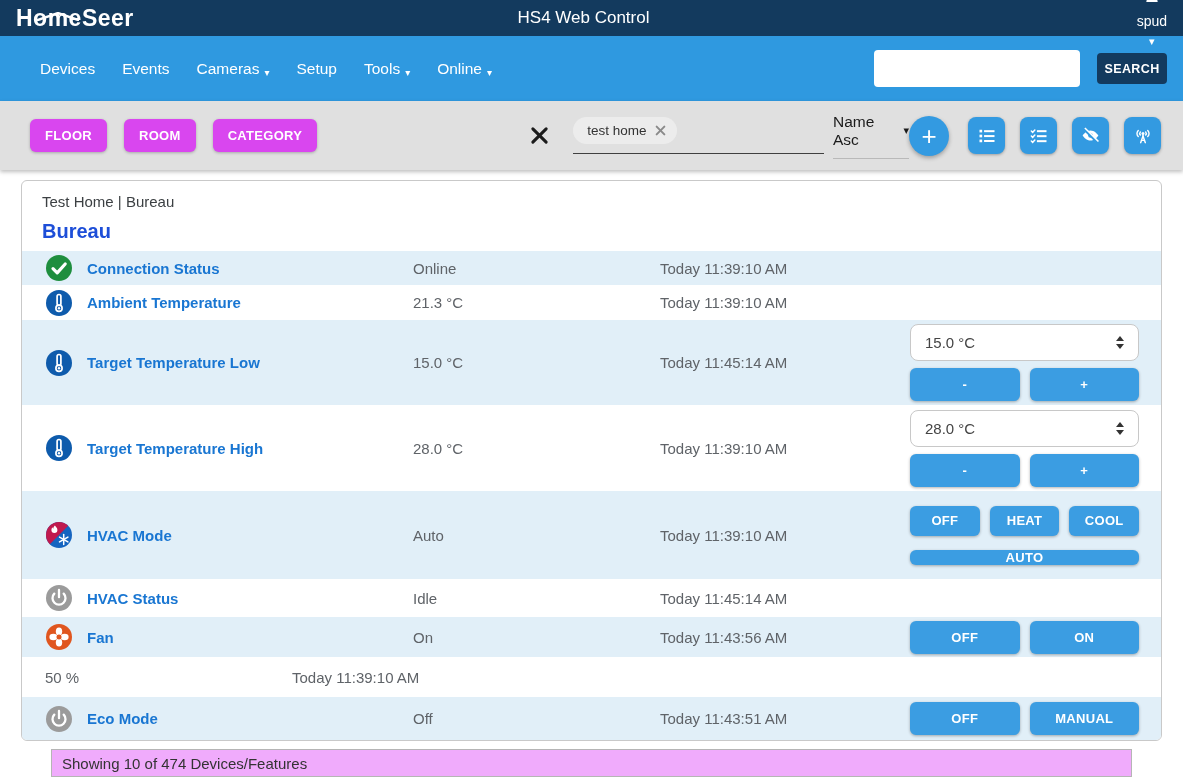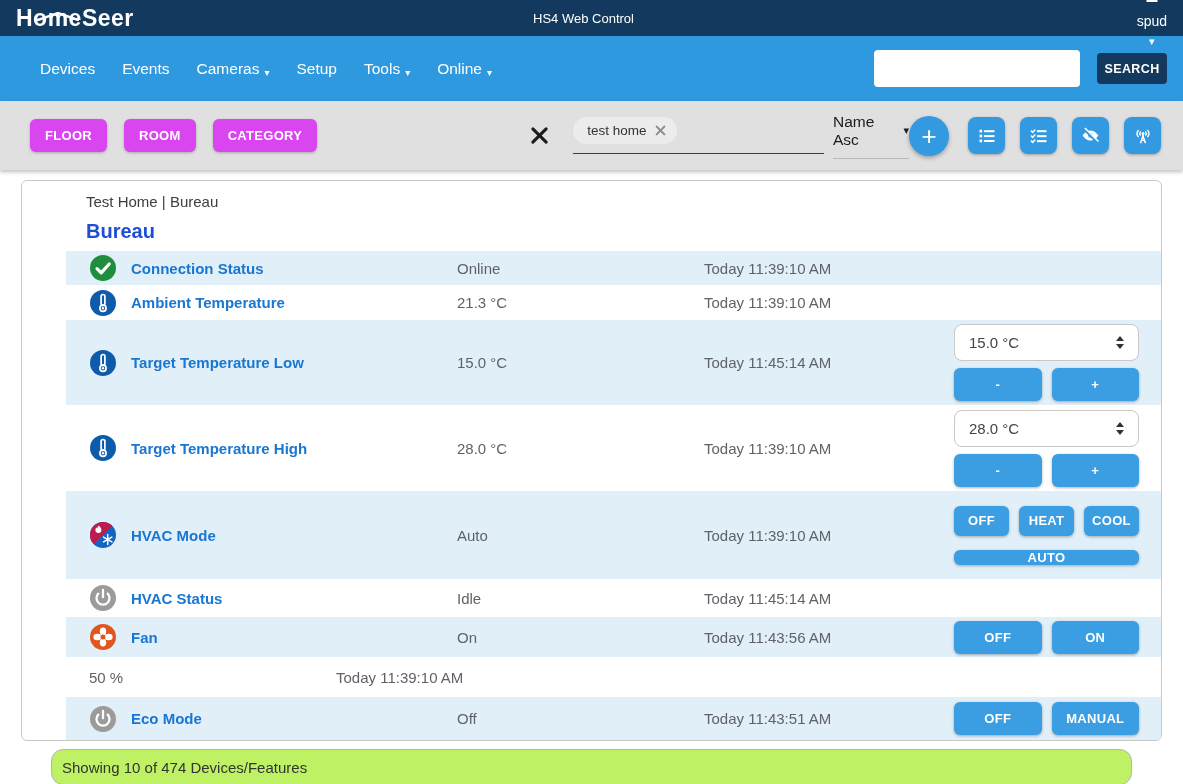--- a/index.html
+++ b/index.html
@@ -4,21 +4,21 @@
 <style>
   * { margin:0; padding:0; box-sizing:border-box; }
   html,body { width:1183px; height:784px; overflow:hidden; background:#fff;
               font-family:"Liberation Sans", sans-serif; }
 
   
   .topbar { position:relative; height:36px; background:#133a5e; display:flex;
             align-items:center; padding:0 16px; color:#fff; }
   .logo { position:relative; font-size:23px; font-weight:700; letter-spacing:.5px; color:#fff; }
   .logo .roof { position:absolute; top:-5px; left:21px; }
-  .app-title { position:absolute; left:0; right:16px; text-align:center; font-size:13px; color:#fff; }
+  .app-title { position:absolute; left:0; right:16px; text-align:center; font-size:17px; color:#fff; }
   .user-menu { margin-left:auto; display:flex; align-items:center; gap:6px; font-size:14px;
                cursor:pointer; z-index:2;flex-direction:column; }
   .user-menu .caret { font-size:11px; }
 
   
   .navbar { height:65px; background:#2f99e0; display:flex; align-items:center;
             padding:0 16px 0 40px; color:#fff; }
   .nav-items { display:flex; align-items:center; gap:27px; }
   .nav-item { font-size:15.5px; cursor:pointer; display:flex; align-items:flex-end; gap:5px; }
   .nav-item .caret { font-size:10px; margin-top:2px; }
@@ -48,21 +48,21 @@
   .icon-group { margin-left:auto; display:flex; align-items:center; gap:15px; }
   .round-btn { width:40px; height:40px; border-radius:50%; background:#339ae1; border:none;
                color:#fff; font-size:26px; line-height:36px; cursor:pointer;
                box-shadow:0 2px 4px rgba(0,0,0,.3); margin-right:4px; }
   .sq-btn { width:37px; height:37px; border-radius:8px; background:#339ae1; border:none;
             display:flex; align-items:center; justify-content:center; cursor:pointer;
             box-shadow:0 1px 3px rgba(0,0,0,.3); }
 
   
   .content { padding:10px 21px 0; }
-  .card { border:1px solid #c9c9c9; border-radius:6px; background:#fff; overflow:hidden;padding-left:44px; }
+  .card { border:1px solid #c9c9c9; border-radius:6px; background:#fff; overflow:hidden; }
   .card-head { padding:10px 20px 6px; }
   .breadcrumb { font-size:15px; color:#3c4043; line-height:22px; }
   .room-title { font-size:20px; font-weight:700; color:#1d4ed8; margin-top:4px; line-height:28px; }
 
   .row { display:flex; align-items:center; padding:0 22px 0 23px; }
   .row.alt { background:#e1eff8; }
   .h34{height:34px} .h35{height:35px} .h38{height:38px} .h40{height:40px}
   .h43{height:43px} .h85{height:85px} .h86{height:86px} .h88{height:88px}
   .cell-name { width:368px; display:flex; align-items:center; gap:14px; }
   .dev-icon { display:flex; }
@@ -82,22 +82,22 @@
               border-top:5px solid #333; }
   .btnrow { display:flex; gap:10px; margin-top:7px; }
   .btnrow.nogap-top { margin-top:0; }
   .cbtn { flex:1; height:33px; background:#3b9de2; border:none; border-radius:6px; color:#fff;
           font-size:13px; font-weight:700; letter-spacing:.3px; cursor:pointer;
           box-shadow:0 1px 3px rgba(0,0,0,.3); }
   .cbtn.h30 { height:30px; }
   .cbtn.wide { margin-top:14px; }
 
   
-  .status-footer { margin:8px 30px 0; height:36px; border:1px solid #b5b5b5; border-radius:12px;
-                   background:#bef264; display:flex; align-items:center; padding:0 10px;
+  .status-footer { margin:8px 30px 0; height:28px; border:1px solid #b5b5b5; border-radius:0;
+                   background:#f0abfc; display:flex; align-items:center; padding:0 10px;
                    font-size:15px; color:#333; }
 </style>
 </head>
 <body>
 
 <div class="topbar">
   <div class="logo">
     <span class="roof">
       <svg width="42" height="9" viewBox="0 0 42 9">
           <polyline points="1,8 21,1 41,8" fill="none" stroke="#fff" stroke-width="2.4" stroke-linecap="round"></polyline>

